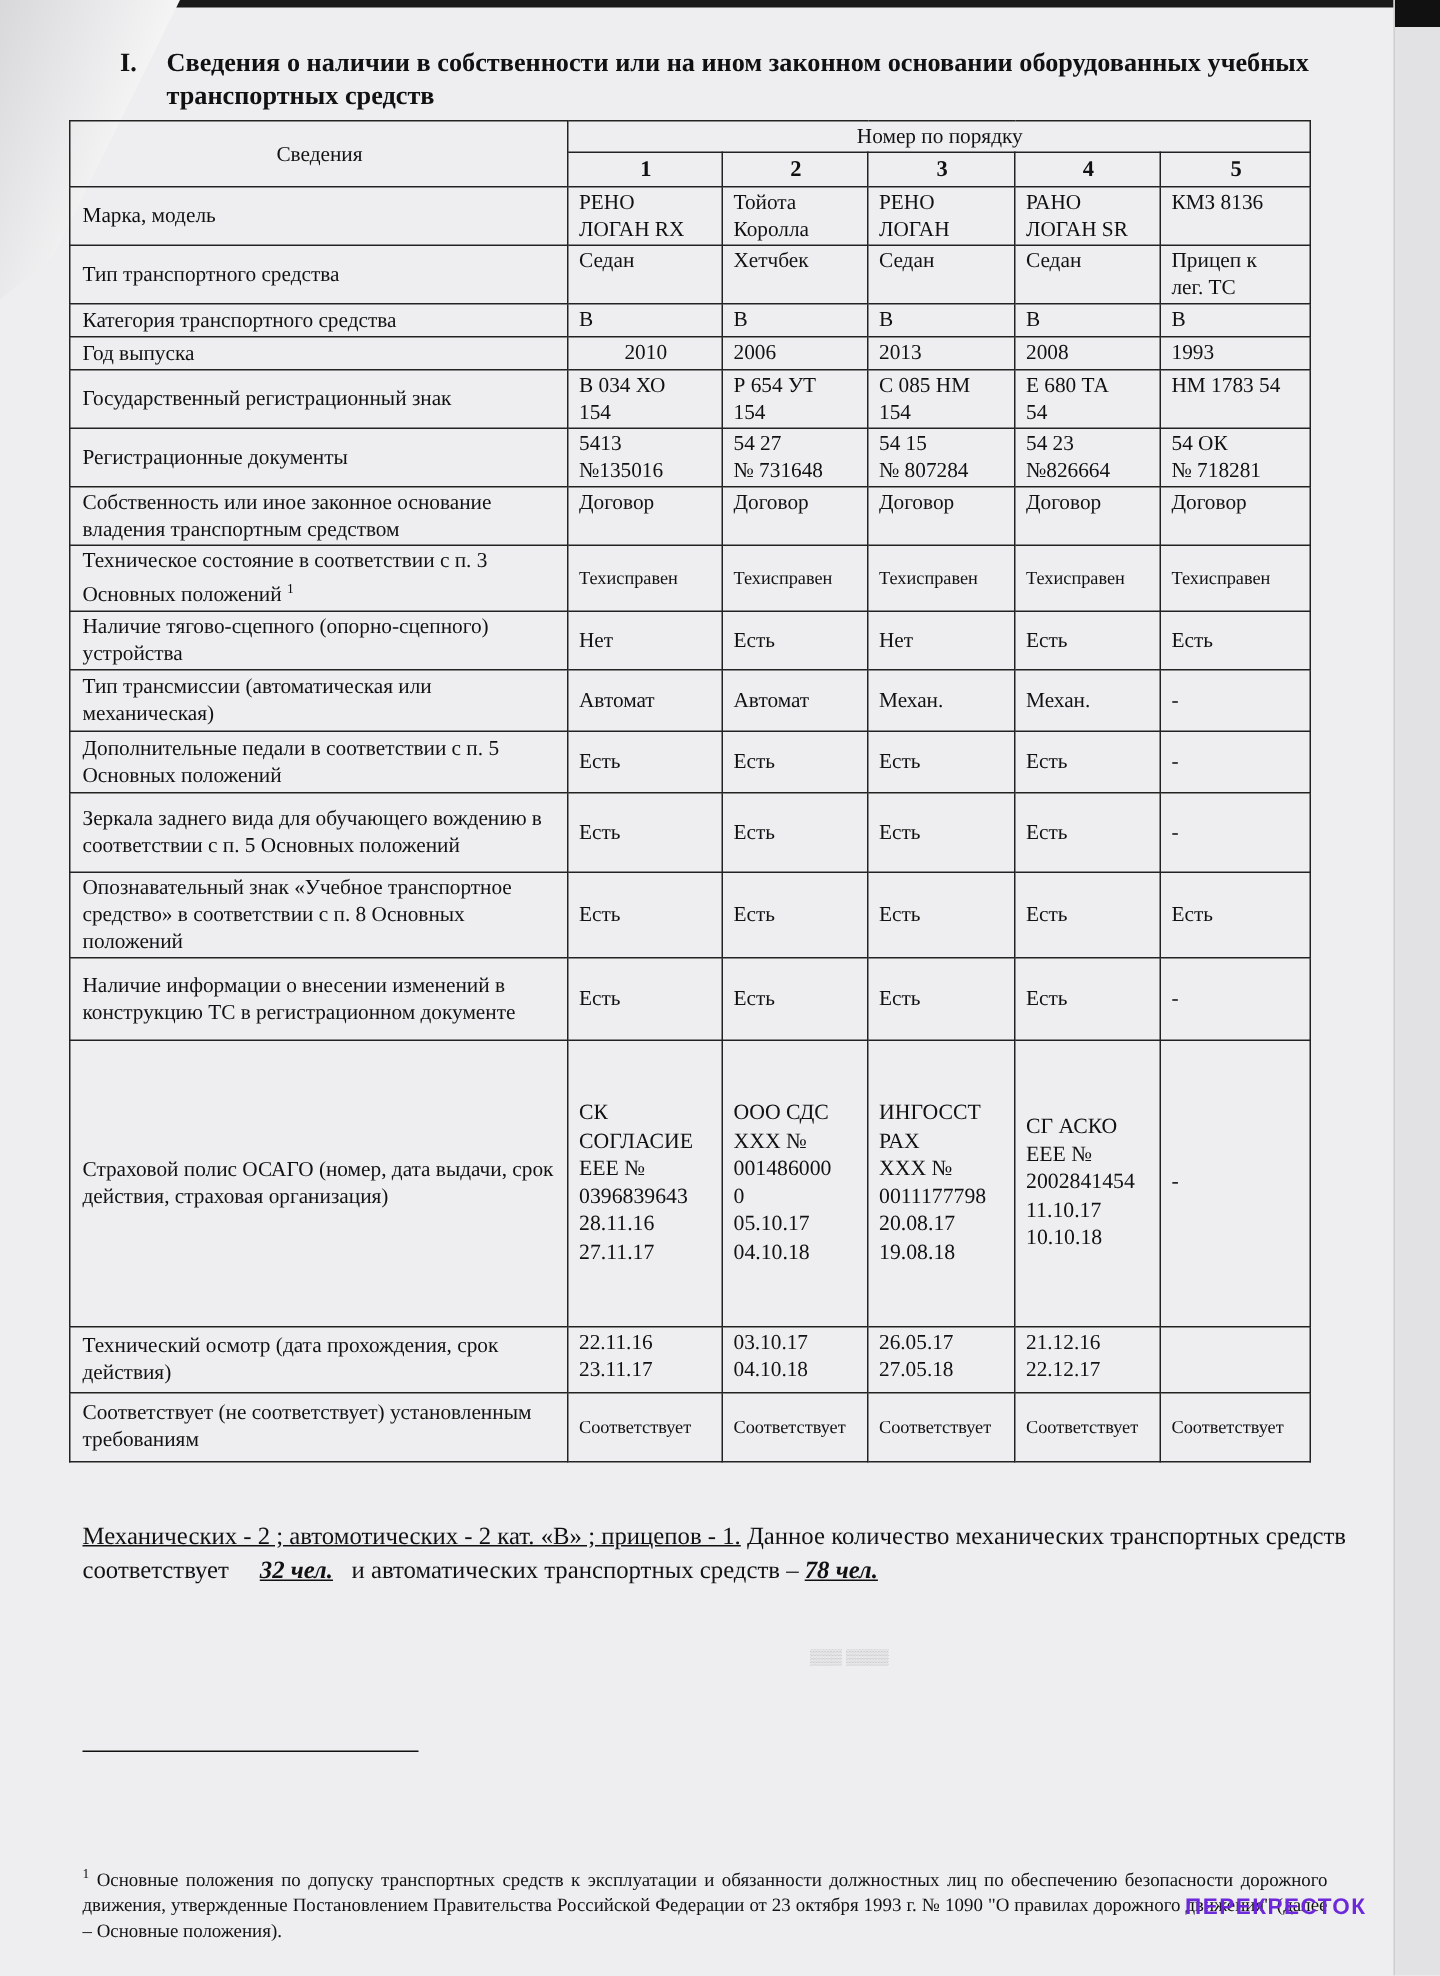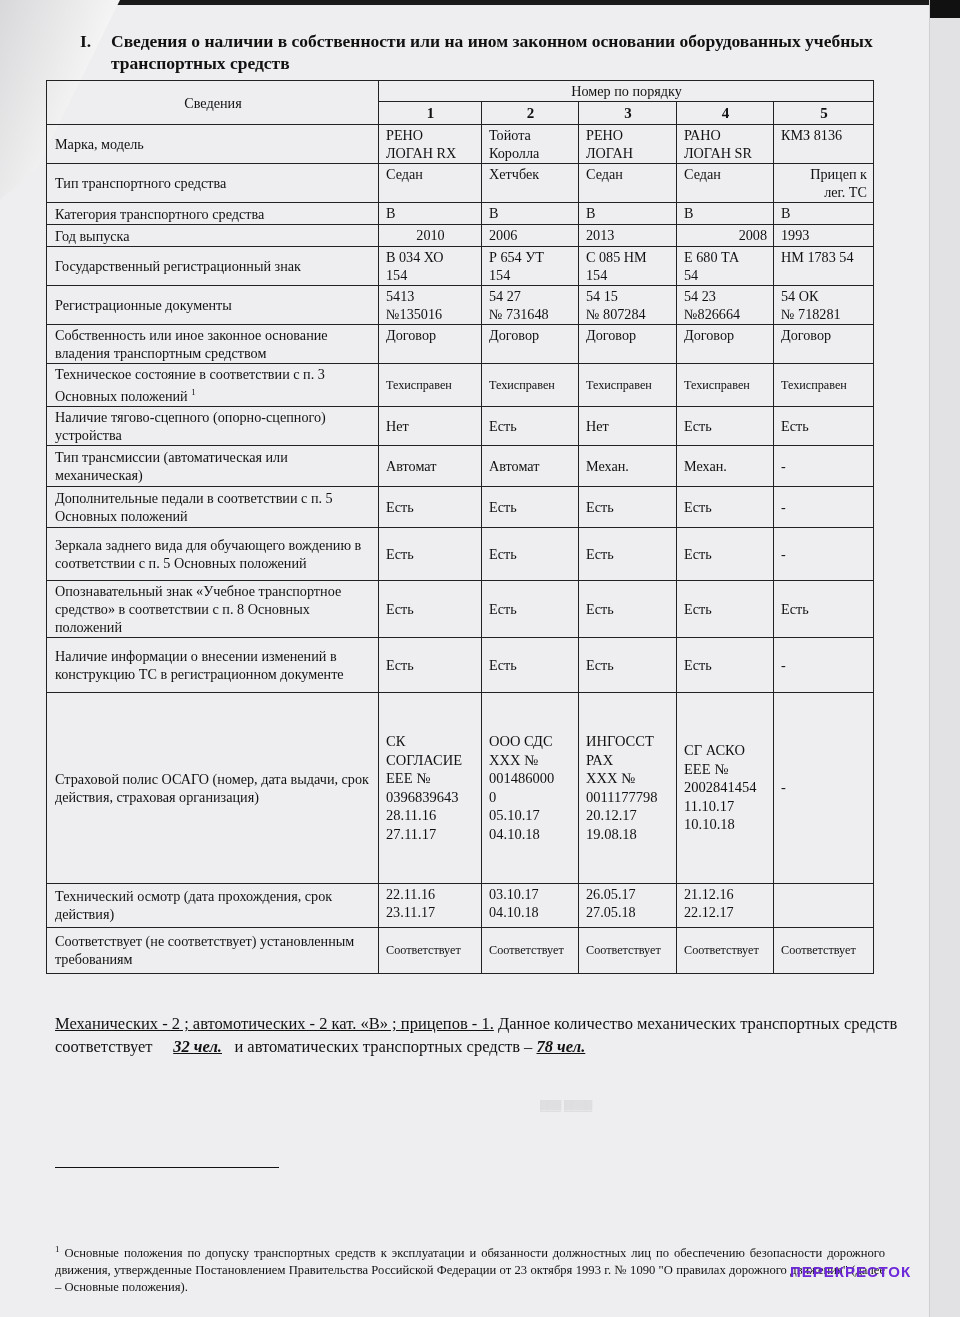--- a/index.html
+++ b/index.html
@@ -119,37 +119,37 @@
           <td style="white-space: pre-line;">РАНО
 ЛОГАН SR</td>
           <td style="white-space: pre-line;">КМЗ 8136</td>
         </tr>
         <tr style="height: 34px;">
           <td class="label"><span>Тип транспортного средства</span></td>
           <td style="white-space: pre-line;">Седан</td>
           <td style="white-space: pre-line;">Хетчбек</td>
           <td style="white-space: pre-line;">Седан</td>
           <td style="white-space: pre-line;">Седан</td>
-          <td style="white-space: pre-line; text-align: right;">Прицеп к
+          <td style="white-space: pre-line;">Прицеп к
 лег. ТС</td>
         </tr>
         <tr style="height: 22px; padding-left: 16px;">
           <td class="label"><span>Категория транспортного средства</span></td>
           <td style="white-space: pre-line;">В</td>
           <td style="white-space: pre-line;">В</td>
           <td style="white-space: pre-line;">В</td>
           <td style="white-space: pre-line;">В</td>
           <td style="white-space: pre-line;">В</td>
         </tr>
         <tr style="height: 22px;">
           <td class="label"><span>Год выпуска</span></td>
           <td style="white-space: pre-line; text-align: center;">2010</td>
           <td style="white-space: pre-line;">2006</td>
           <td style="white-space: pre-line;">2013</td>
-          <td style="white-space: pre-line; text-align: right;">2008</td>
+          <td style="white-space: pre-line;">2008</td>
           <td style="white-space: pre-line;">1993</td>
         </tr>
         <tr style="height: 34px;">
           <td class="label"><span>Государственный регистрационный  знак</span></td>
           <td style="white-space: pre-line;">В 034 ХО
 154</td>
           <td style="white-space: pre-line;">Р 654 УТ
 154</td>
           <td style="white-space: pre-line;">С 085 НМ
 154</td>
@@ -245,21 +245,21 @@
           <td class="ins" style="white-space: pre-line;">ООО СДС
 ХХХ №
 001486000
 0
 05.10.17
 04.10.18</td>
           <td class="ins" style="white-space: pre-line;">ИНГОССТ
 РАХ
 ХХХ №
 0011177798
-20.12.17
+20.08.17
 19.08.18</td>
           <td class="ins" style="white-space: pre-line;">СГ АСКО
 ЕЕЕ №
 2002841454
 11.10.17
 10.10.18</td>
           <td class="ins" style="white-space: pre-line;">-</td>
         </tr>
         <tr style="height: 44px;">
           <td class="label"><span>Технический осмотр (дата прохождения, срок действия)</span></td>

